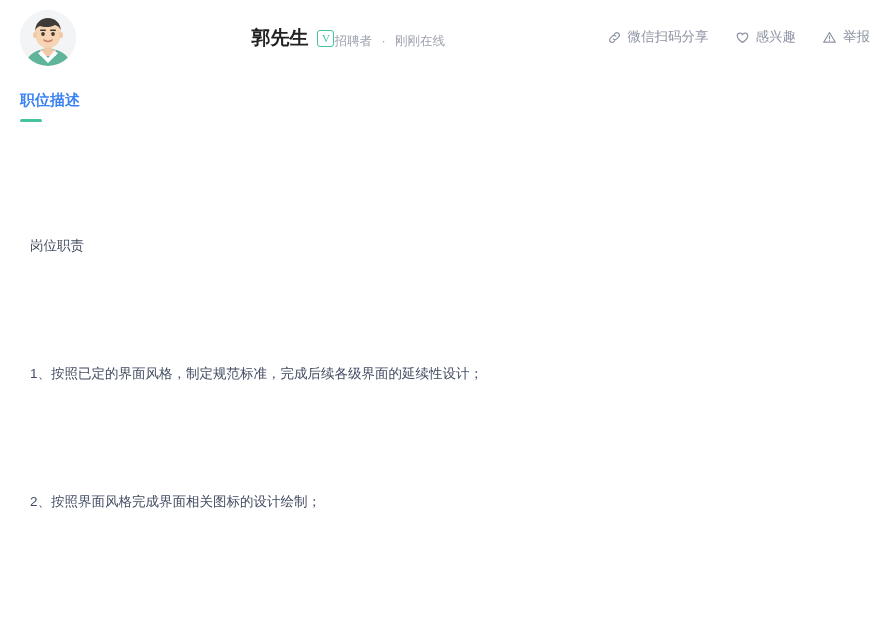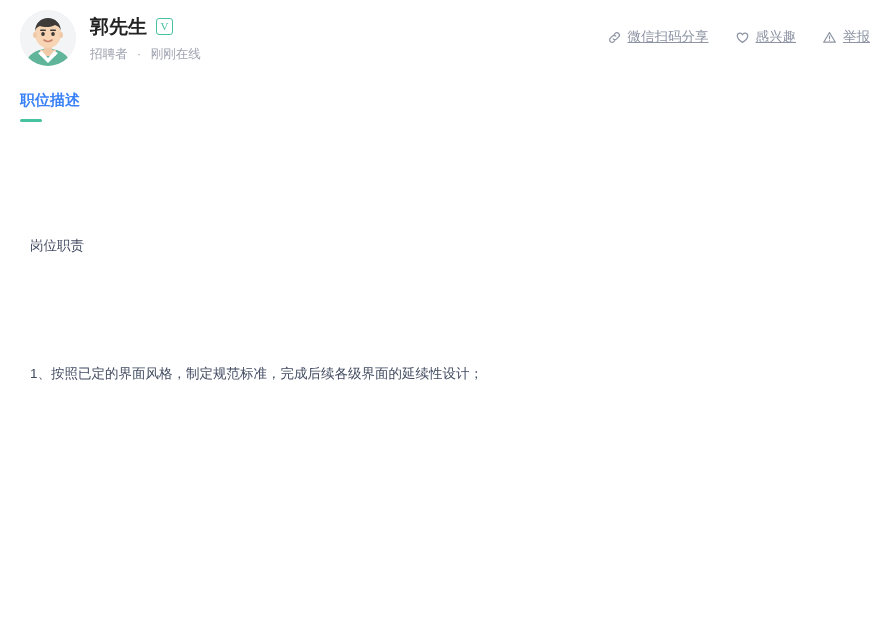--- a/index.html
+++ b/index.html
@@ -31,21 +31,21 @@
     background: #f0f2f5;
     overflow: hidden;
     flex: 0 0 auto;
     margin-right: 14px;
     position: relative;
   }
   .avatar-svg { display: block; width: 56px; height: 56px; }
 
   .identity {
     display: flex;
-    flex-direction: column;
+    flex-direction: row;
     justify-content: center;
     flex: 1 1 auto;
     min-width: 0;
   }
   .name-row {
     display: flex;
     align-items: center;
     gap: 9px;
   }
   .rec-name {
@@ -77,21 +77,20 @@
   .sub-dot { margin: 0 6px; }
 
   .header-actions {
     display: flex;
     align-items: center;
     gap: 26px;
     font-size: 13.5px;
     color: #8d94a3;
     flex: 0 0 auto;
     padding-bottom: 2px;
-    text-decoration: underline;
   }
   .hact {
     display: inline-flex;
     align-items: center;
     gap: 6px;
     cursor: pointer;
     white-space: nowrap;
   }
   .hact svg { display: block; }
 
@@ -206,20 +205,21 @@
   </div>
 </div>
 
 <div class="content">
   <div class="section-title">职位描述</div>
   <div class="title-underline"></div>
 
   <div class="jd">
     <p>岗位职责</p>
     <p>1、按照已定的界面风格，制定规范标准，完成后续各级界面的延续性设计；</p>
+    <p>2、按照界面风格完成界面相关图标的设计绘制；</p>
     
     
     
     
     
     
     
     
     
   </div>

